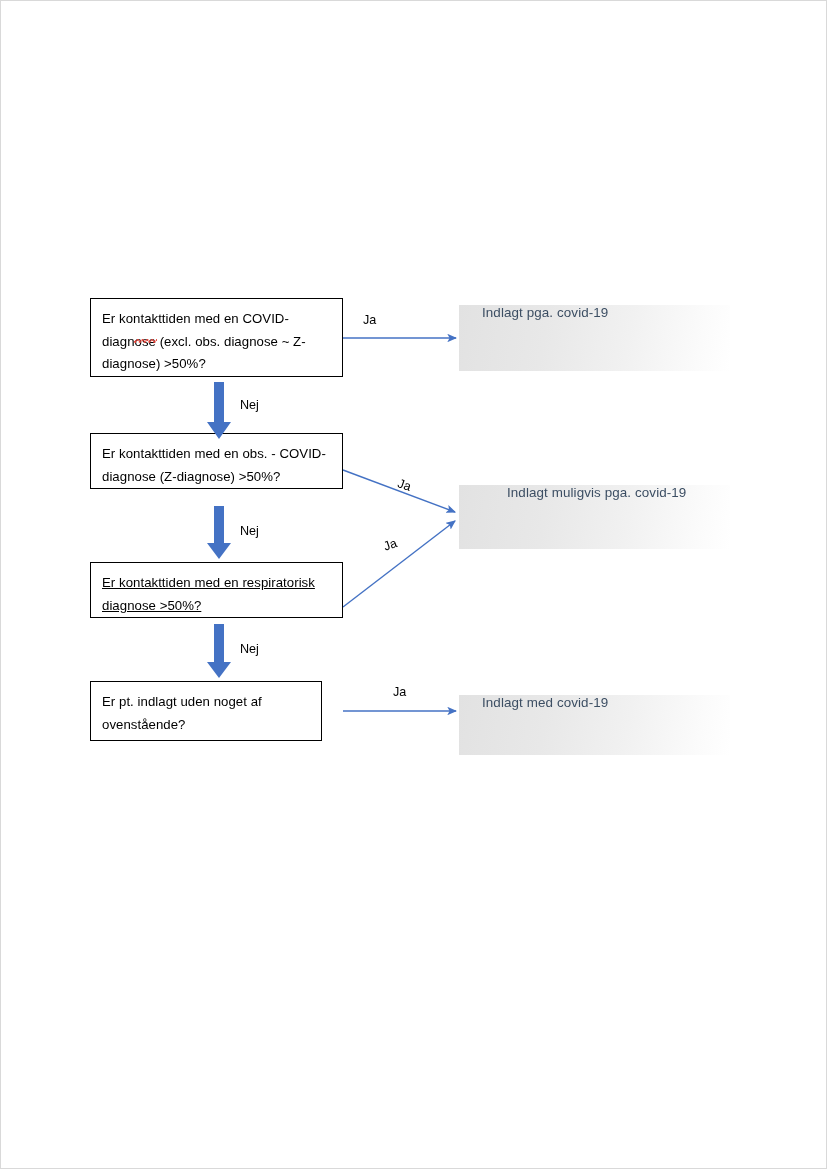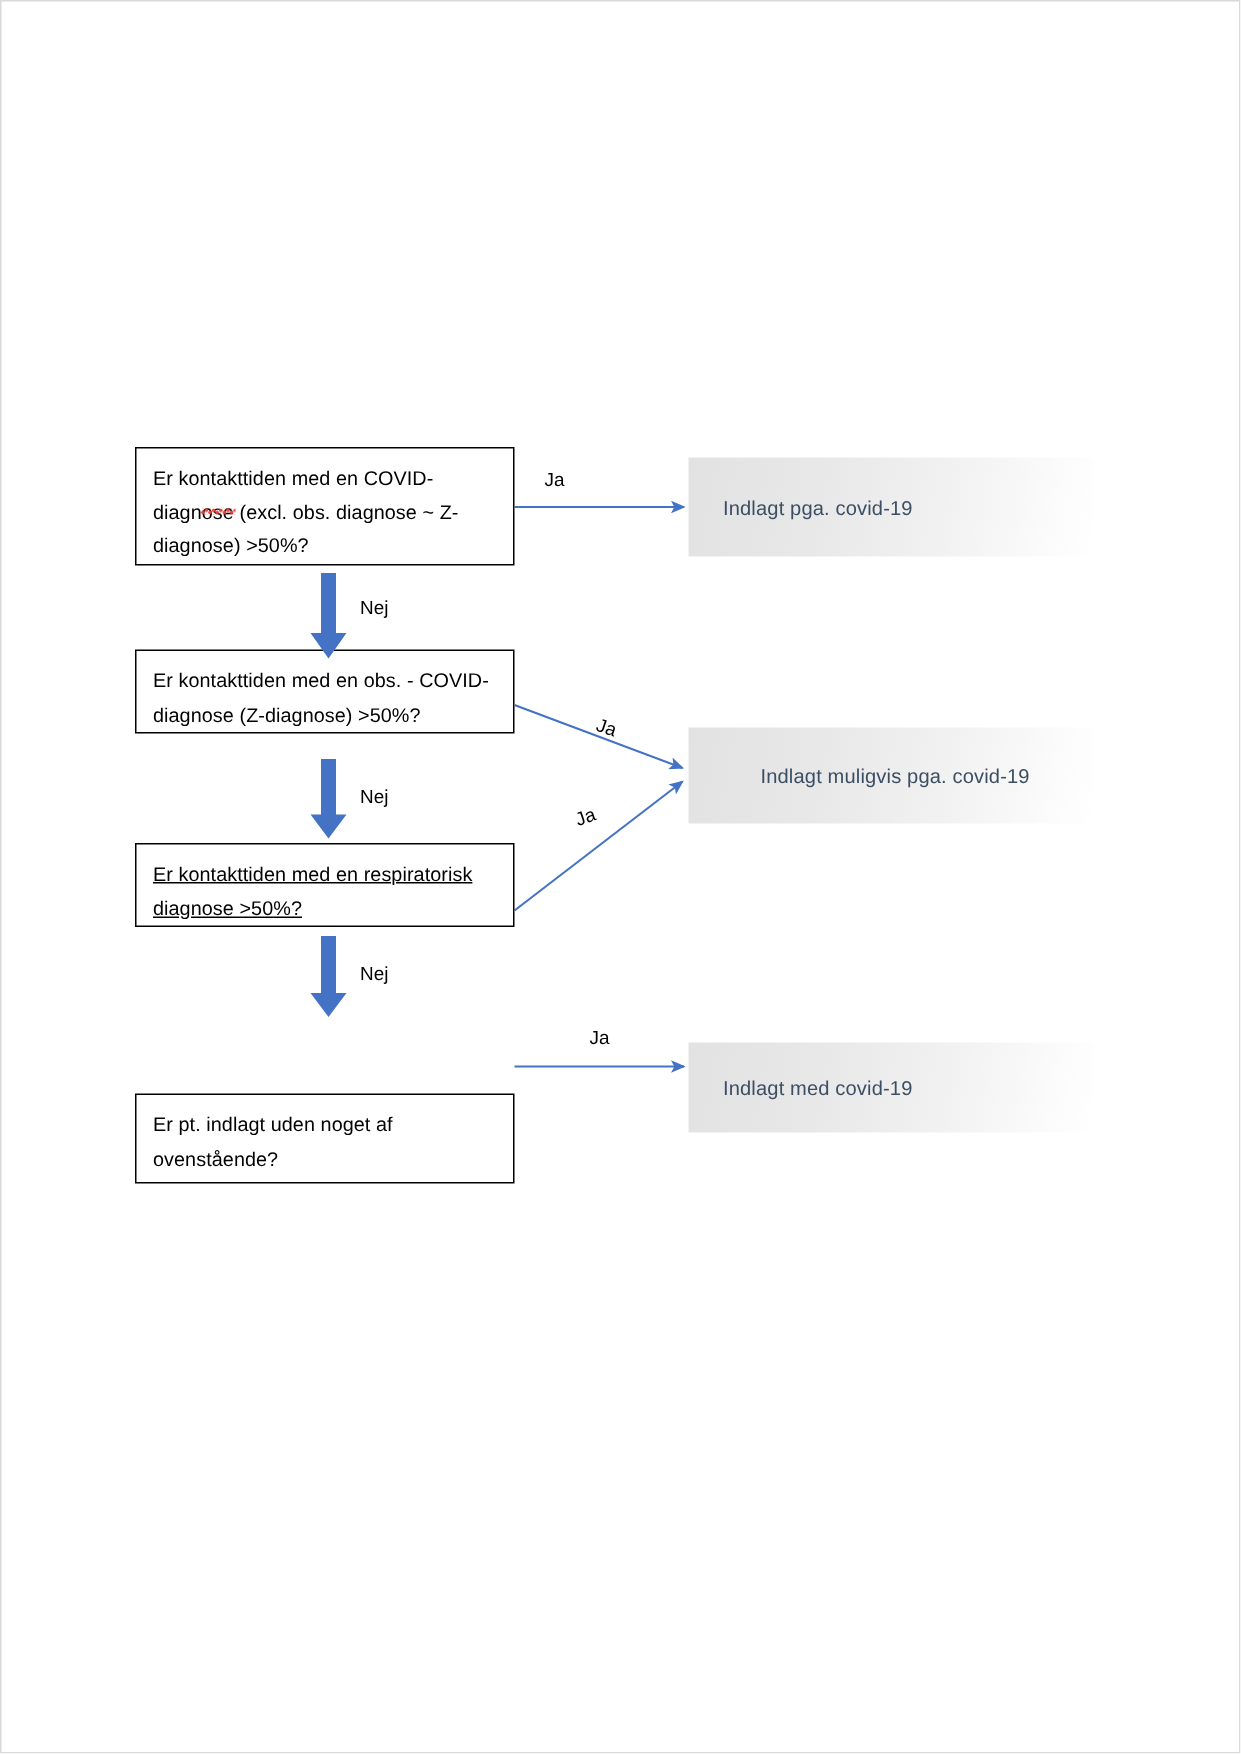--- a/index.html
+++ b/index.html
@@ -65,21 +65,21 @@
   }
 
   
   .outcome-box {
     position: absolute;
     box-sizing: border-box;
     background: linear-gradient(100deg, #e2e2e2 0%, #e8e8e8 32%, #f1f1f1 62%, #fbfbfb 88%, #ffffff 100%);
     color: #3c4e63;
     font-size: 13.4px;
     display: flex;
-    align-items: center;
+    align-items: flex-start;
     padding-left: 23px;
     letter-spacing: 0.1px;
   }
 
   
   #connectors {
     position: absolute;
     left: 0; top: 0;
     width: 827px; height: 1169px;
   }
@@ -129,21 +129,21 @@
   <div class="squiggle"></div>
 
   <div class="decision-box" style="left:90px; top:433px; width:253px; height:56px;">
     <span class="dtext">Er kontakttiden med en obs. - COVID-diagnose (Z-diagnose) &gt;50%?</span>
   </div>
 
   <div class="decision-box" style="left:90px; top:562px; width:253px; height:56px;text-decoration:underline;">
     <span class="dtext">Er kontakttiden med en respiratorisk diagnose &gt;50%?</span>
   </div>
 
-  <div class="decision-box" style="left:90px; top:681px; width:253px; height:60px;margin-top:48px;">
+  <div class="decision-box" style="left:90px; top:681px; width:232px; height:60px;">
     <span class="dtext">Er pt. indlagt uden noget af ovenstående?</span>
   </div>
 
   <div class="outcome-box" style="left:459px; top:305px; width:271px; height:66px;">
     <span>Indlagt pga. covid-19</span>
   </div>
 
   <div class="outcome-box" style="left:459px; top:485px; width:271px; height:64px;padding-left:48px;">
     <span>Indlagt muligvis pga. covid-19</span>
   </div>

